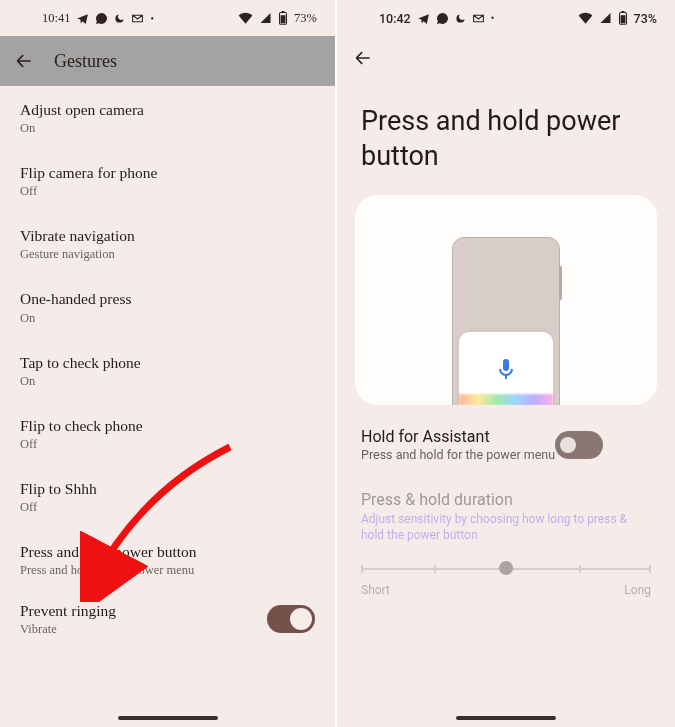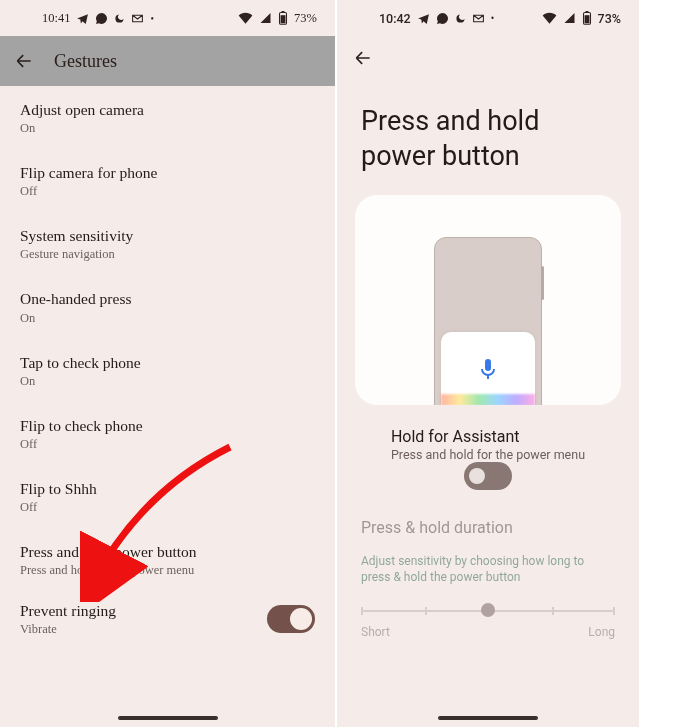--- a/index.html
+++ b/index.html
@@ -13,21 +13,21 @@
   }
   .screen {
     position: relative;
     height: 727px;
     background: #f5ece9;
     display: flex;
     flex-direction: column;
     overflow: hidden;
   }
   .screen-left  { width: 337px; border-right: 2px solid #fff; font-family: Liberation Serif, serif; }
-  .screen-right { width: 302px; }
+  .screen-right { width: 338px; }
 
   
   .status-bar {
     height: 36px;
     display: flex;
     align-items: center;
     justify-content: space-between;
     padding: 0 18px 0 42px;
     font-size: 12.5px;
     font-weight: 500;
@@ -128,28 +128,27 @@
   }
   .rainbow {
     position:absolute; left:0; right:0; bottom:0; height:12px;
     background: linear-gradient(90deg,#ff7a59,#ffd84a,#58d66b,#49b6ff,#8a6bff,#ff6ad0);
     opacity:.55; filter: blur(1px);
   }
 
   .setting-row {
     display:flex; align-items:center; justify-content:flex-start;
     padding: 22px 24px 4px;
-    flex-direction: column;
   }
   .setting-row .stitle { font-size: 16px; color:#241a17; }
   .setting-row .ssub   { font-size: 12.5px; color:#6d5f5a; margin-top:1px; }
 
   .disabled-block { padding: 24px 24px 4px; opacity: .45; }
   .disabled-block .dtitle { font-size: 16px; color:#3a2e2a; }
-  .disabled-block .dsub   { font-size: 12px; color:#14532d; margin-top:16px; line-height:1.35; }
+  .disabled-block .dsub   { font-size: 12px; color:#8b5cf6; margin-top:2px; line-height:1.35; }
 
   .slider {
     margin: 16px 24px 4px; position:relative; height:12px; opacity:.45;
   }
   .slider-track {
     position:absolute; left:0; right:0; top:5px; height:2px;
     background:#bba9a3;
   }
   .slider-tick {
     position:absolute; top:2px; width:2px; height:8px; background:#bba9a3;
@@ -233,21 +232,21 @@
   <div class="list">
     <div class="item">
       <div class="item-title">Adjust open camera</div>
       <div class="item-sub">On</div>
     </div>
     <div class="item">
       <div class="item-title">Flip camera for phone</div>
       <div class="item-sub">Off</div>
     </div>
     <div class="item">
-      <div class="item-title">System sensitivity</div>
+      <div class="item-title">Vibrate navigation</div>
       <div class="item-sub">Gesture navigation</div>
     </div>
     <div class="item">
       <div class="item-title">One-handed press</div>
       <div class="item-sub">On</div>
     </div>
     <div class="item">
       <div class="item-title">Tap to check phone</div>
       <div class="item-sub">On</div>
     </div>

